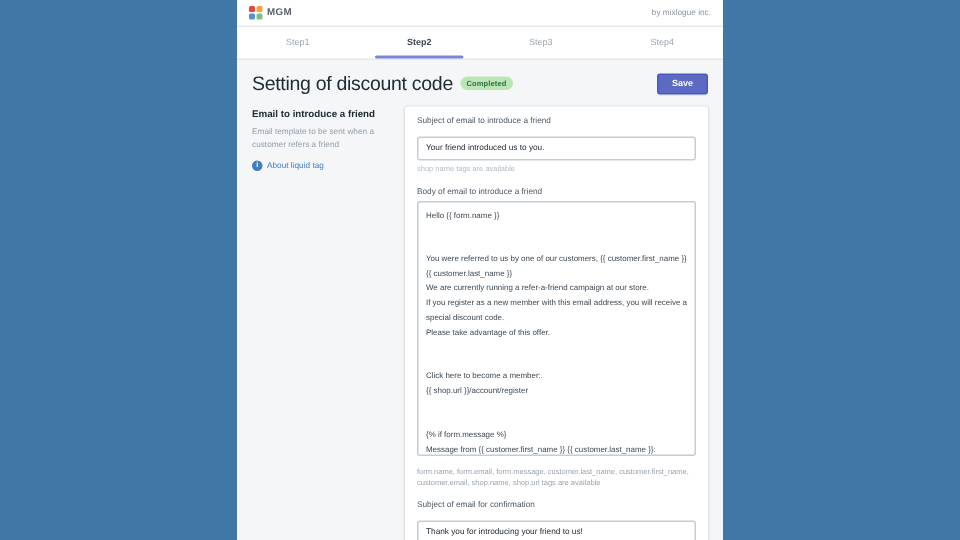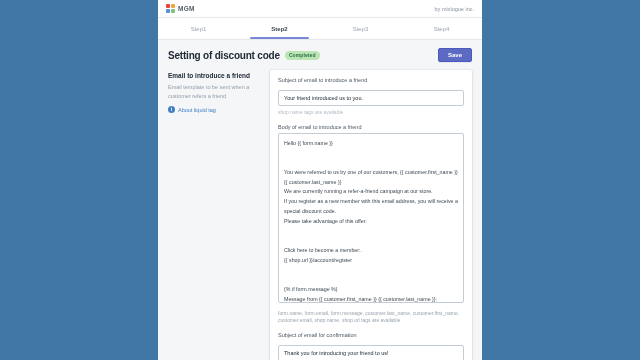--- a/index.html
+++ b/index.html
@@ -68,21 +68,21 @@
     content: ""; position: absolute; left: 14%; right: 14%; bottom: 0;
     height: 2px; background: #7b86d6; border-radius: 2px;
   }
   
   .page { padding: 8px 10px 0 10px; }
   .page-head {
     display: flex; align-items: center; gap: 5px;
     margin-bottom: 8px;
   }
   .page-title {
-    font-size: 10px; font-weight: 700; color: #212b36; letter-spacing: -.2px;
+    font-size: 13px; font-weight: 400; color: #212b36; letter-spacing: -.2px;
   }
   .badge {
     font-size: 5px; font-weight: 700; color: #2c6e49;
     background: #bbe5b3; border-radius: 7px;
     padding: 1.5px 4px; letter-spacing: .1px;
   }
   .save-btn {
     margin-left: auto;
     background: #5c6ac4;
     color: #fff;

